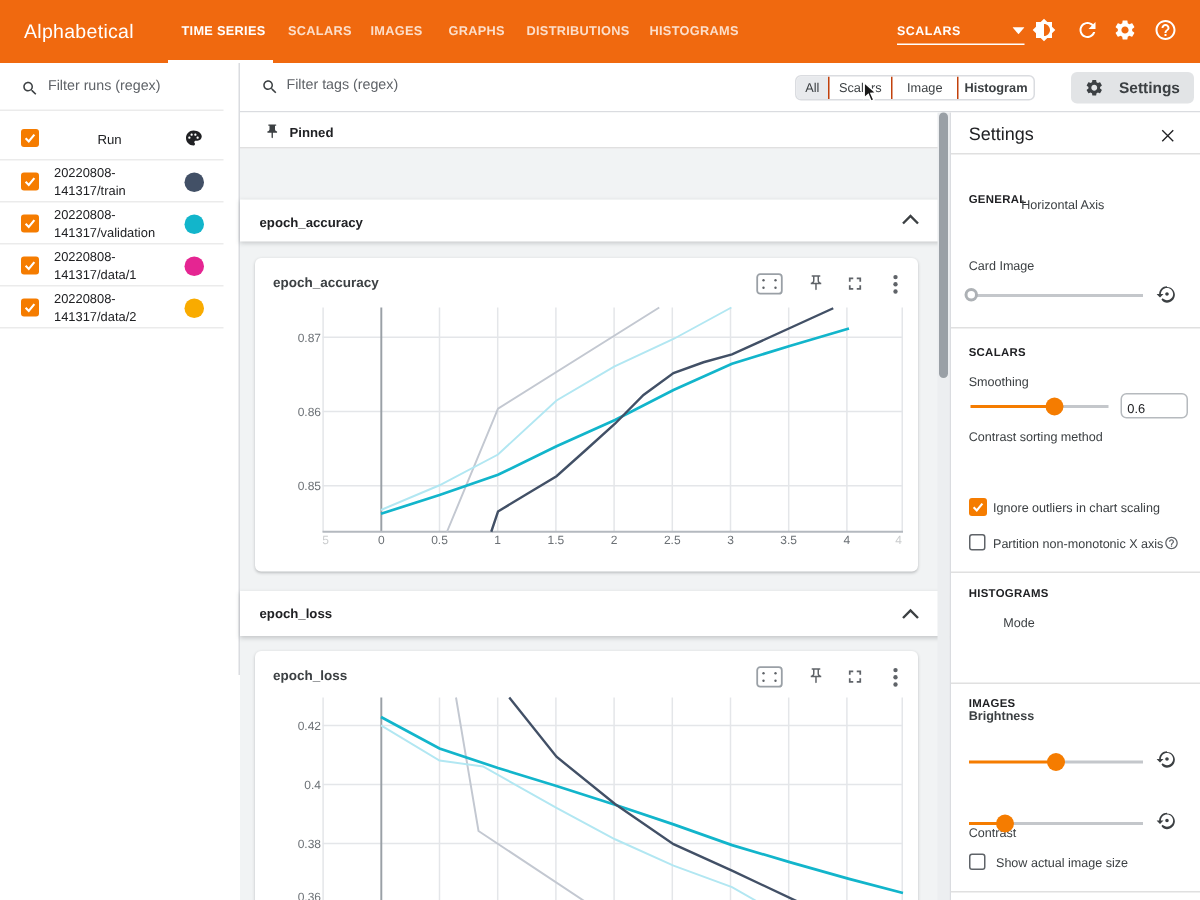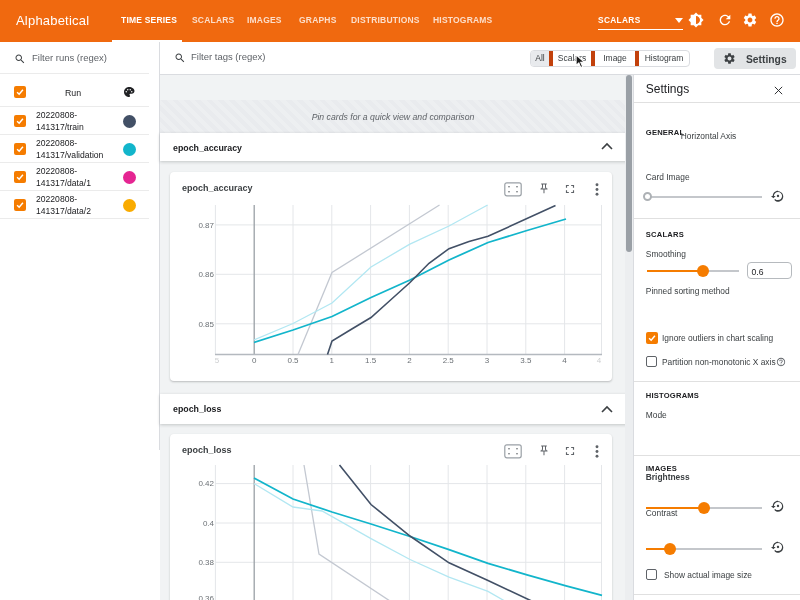--- a/index.html
+++ b/index.html
@@ -19,22 +19,22 @@
 .srow { position:absolute; left:0; width:149px; border-bottom:1px solid #ebebeb; }
 .cb { position:absolute; width:12px; height:12px; border-radius:2px; background:#f57c00; }
 .cb svg { position:absolute; left:1px; top:1px; }
 .cbo { position:absolute; width:11px; height:11px; border-radius:2px; border:1.6px solid #5f6368; background:#fff; }
 .runlbl { position:absolute; left:36px; font-size:8.6px; color:#202124; line-height:12px; white-space:nowrap; }
 .dot { position:absolute; left:123px; width:13px; height:13px; border-radius:50%; }
 
 #toolbar { position:absolute; left:160px; top:42px; width:640px; height:33px; background:#fff; border-bottom:1px solid #dadce0; }
 #tagph { position:absolute; left:31px; top:9px; font-size:9.5px; color:#5f6368; }
 .btngrp { position:absolute; left:370px; top:8px; height:17px; display:flex; border:1px solid #dadce0; border-radius:4px; overflow:hidden; background:#fff; }
-.btngrp div { font-size:8.5px; color:#3c4043; text-align:center; line-height:15.5px; border-right:4px solid #c2410c; }
-.btngrp div:last-child { border-right:none; }
+.btngrp div { font-size:8.5px; color:#3c4043; text-align:center; line-height:15.5px; border-right:1px solid #c2410c; }
+.btngrp div:last-child { border-right:none;font-weight:bold; }
 .btngrp .sel { background:#e8eaed; }
 #setbtn { position:absolute; left:554px; top:6px; width:82px; height:21px; background:#e2e4e6; border-radius:4px; }
 #setbtn span { position:absolute; left:32px; top:5.5px; font-size:10.3px; font-weight:700; color:#3c4043; }
 
 #main { position:absolute; left:160px; top:75px; width:473px; height:525px; background:#f1f3f4; }
 #pinrow { position:absolute; left:0; top:0; width:473px; height:24px; background:#fff; border-bottom:1px solid #e0e0e0; }
 #pinrow span { position:absolute; left:33px; top:8px; font-size:8.8px; font-weight:700; color:#202124; }
 #banner { position:absolute; left:0; top:25px; width:473px; height:33px; background:repeating-linear-gradient(45deg, #e9ebee 0 4px, #edeff1 4px 8px); }
 #banner span { position:absolute; left:0; top:12px; width:466px; text-align:center; font-size:8.7px; font-style:italic; color:#5f6368; }
 .sechdr { position:absolute; left:0; width:473px; height:28px; background:#fff; box-shadow:0 1px 3px rgba(60,64,67,0.25); }
@@ -155,23 +155,26 @@
   </div>
   <div id="setbtn">
     <svg class="abs" style="left:9px; top:4px;" width="13" height="13" viewBox="0 0 24 24" fill="#3c4043">
           <path d="M19.14 12.94c.04-.3.06-.61.06-.94 0-.32-.02-.64-.07-.94l2.03-1.58c.18-.14.23-.41.12-.61l-1.92-3.32c-.12-.22-.37-.29-.59-.22l-2.39.96c-.5-.38-1.03-.7-1.62-.94l-.36-2.54c-.04-.24-.24-.41-.48-.41h-3.84c-.24 0-.43.17-.47.41l-.36 2.54c-.59.24-1.13.57-1.62.94l-2.39-.96c-.22-.08-.47 0-.59.22L2.74 8.87c-.12.21-.08.47.12.61l2.03 1.58c-.05.3-.09.63-.09.94s.02.64.07.94l-2.03 1.58c-.18.14-.23.41-.12.61l1.92 3.32c.12.22.37.29.59.22l2.39-.96c.5.38 1.03.7 1.62.94l.36 2.54c.05.24.24.41.48.41h3.84c.24 0 .44-.17.47-.41l.36-2.54c.59-.24 1.13-.56 1.62-.94l2.39.96c.22.08.47 0 .59-.22l1.92-3.32c.12-.22.07-.47-.12-.61l-2.01-1.58zM12 15.6c-1.98 0-3.6-1.62-3.6-3.6s1.62-3.6 3.6-3.6 3.6 1.62 3.6 3.6-1.62 3.6-3.6 3.6z"></path>
         </svg>
     <span>Settings</span>
   </div>
 </div>
 
 <div id="main">
-  <div id="banner">
-        <span>Pin cards for a quick view and comparison</span>
-      </div>
+  <div id="pinrow">
+    <svg class="abs" style="left:16px; top:7px;" width="11" height="11" viewBox="0 0 24 24" fill="#3c4043">
+          <path d="M16 9V4h1c.55 0 1-.45 1-1s-.45-1-1-1H7c-.55 0-1 .45-1 1s.45 1 1 1h1v5c0 1.66-1.34 3-3 3v2h5.97v7l1 1 1-1v-7H19v-2c-1.66 0-3-1.34-3-3z"></path>
+        </svg>
+    <span>Pinned</span>
+  </div>
 
   <div class="sechdr" style="top:58px;">
     <span>epoch_accuracy</span>
     <svg class="abs" style="left:441px; top:9px;" width="12" height="8" viewBox="0 0 12 8">
           <path d="M1 7 L6 2 L11 7" stroke="#3c4043" stroke-width="1.6" fill="none"></path>
         </svg>
   </div>
 
   <div class="card" style="top:97px; height:209px;">
     <div class="ctitle">epoch_accuracy</div>
@@ -313,46 +316,46 @@
       </svg>
   <div class="pdiv" style="top:143px;"></div>
   <div class="psec" style="top:154.5px;">SCALARS</div>
   <div class="plbl" style="top:174px;">Smoothing</div>
   <div class="trackor" style="left:13px; top:194.5px; width:57px;"></div>
   <div class="track2" style="left:70px; top:194.5px; width:35px;"></div>
   <div class="sthumb" style="left:63px; top:189.5px;"></div>
   <div style="position:absolute; left:112.5px; top:187px; width:45px; height:17px; border:1px solid #b6babe; border-radius:4px;">
         <span style="position:absolute; left:4px; top:4px; font-size:8.6px; color:#202124;">0.6</span>
       </div>
-  <div class="plbl" style="top:211px;">Pinned sorting method</div>
+  <div class="plbl" style="top:211px;">Contrast sorting method</div>
   <div class="cb" style="left:12px; top:256.5px;">
         <svg width="10" height="10" viewBox="0 0 24 24">
           <path d="M5 12.5l5 5 9-11" stroke="#fff" stroke-width="3.4" fill="none"></path>
         </svg>
       </div>
   <div class="plabel2" style="left:28px; top:258px;">Ignore outliers in chart scaling</div>
   <div class="cbo" style="left:12px; top:280.5px;"></div>
   <div class="plabel2" style="left:28px; top:282px;">Partition non-monotonic X axis</div>
   <svg class="abs" style="left:142px; top:282px;" width="10" height="10" viewBox="0 0 24 24" fill="#5f6368">
         <path d="M11 18h2v-2h-2v2zm1-16C6.48 2 2 6.48 2 12s4.48 10 10 10 10-4.48 10-10S17.52 2 12 2zm0 18c-4.41 0-8-3.59-8-8s3.59-8 8-8 8 3.59 8 8-3.59 8-8 8zm0-14c-2.21 0-4 1.79-4 4h2c0-1.1.9-2 2-2s2 .9 2 2c0 2-3 1.75-3 5h2c0-2.25 3-2.5 3-5 0-2.21-1.79-4-4-4z"></path>
       </svg>
   <div class="pdiv" style="top:306px;"></div>
   <div class="psec" style="top:316px;">HISTOGRAMS</div>
-  <div class="plbl" style="top:335px;">Mode</div>
+  <div class="plbl" style="top:335px;margin-left:23px;">Mode</div>
   <div class="pdiv" style="top:380.3px;"></div>
   <div class="psec" style="top:389px;">IMAGES</div>
   <div class="plbl" style="top:397px;font-weight:bold;">Brightness</div>
   <div class="trackor" style="left:12px; top:431.6px; width:57.7px;"></div>
   <div class="track2" style="left:69.7px; top:431.6px; width:58px;"></div>
   <div class="sthumb" style="left:63.7px; top:426.6px;"></div>
   <svg class="abs" style="left:137px; top:424px;" width="14" height="14" viewBox="0 0 24 24" fill="#3c4043">
         <path d="M14 12c0-1.1-.9-2-2-2s-2 .9-2 2 .9 2 2 2 2-.9 2-2zm-2-9c-4.97 0-9 4.03-9 9H0l4 4 4-4H5c0-3.87 3.13-7 7-7s7 3.13 7 7-3.13 7-7 7c-1.93 0-3.68-.79-4.94-2.06l-1.42 1.42C7.27 20.88 9.51 21.9 12 21.9c4.97 0 9-4.03 9-9s-4.03-9-9-9z"></path>
       </svg>
   <div class="plbl" style="top:450px;"></div>
-  <div class="plbl" style="top:433px;">Contrast</div>
+  <div class="plbl" style="top:475px;">Contrast</div>
   <div class="trackor" style="left:12px; top:472.8px; width:23.7px;"></div>
   <div class="track2" style="left:35.7px; top:472.8px; width:92px;"></div>
   <div class="sthumb" style="left:29.7px; top:467.8px;"></div>
   <svg class="abs" style="left:137px; top:465px;" width="14" height="14" viewBox="0 0 24 24" fill="#3c4043">
         <path d="M14 12c0-1.1-.9-2-2-2s-2 .9-2 2 .9 2 2 2 2-.9 2-2zm-2-9c-4.97 0-9 4.03-9 9H0l4 4 4-4H5c0-3.87 3.13-7 7-7s7 3.13 7 7-3.13 7-7 7c-1.93 0-3.68-.79-4.94-2.06l-1.42 1.42C7.27 20.88 9.51 21.9 12 21.9c4.97 0 9-4.03 9-9s-4.03-9-9-9z"></path>
       </svg>
   <div class="cbo" style="left:12px; top:493.5px;"></div>
   <div class="plabel2" style="left:30px; top:494.7px;">Show actual image size</div>
   <div class="pdiv" style="top:519px;"></div>
 </div>

